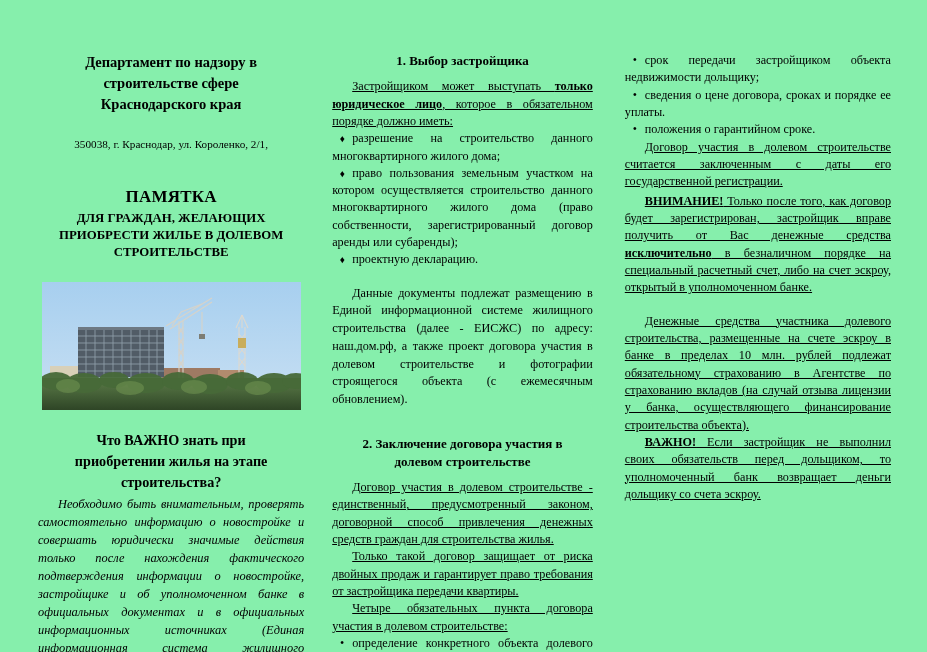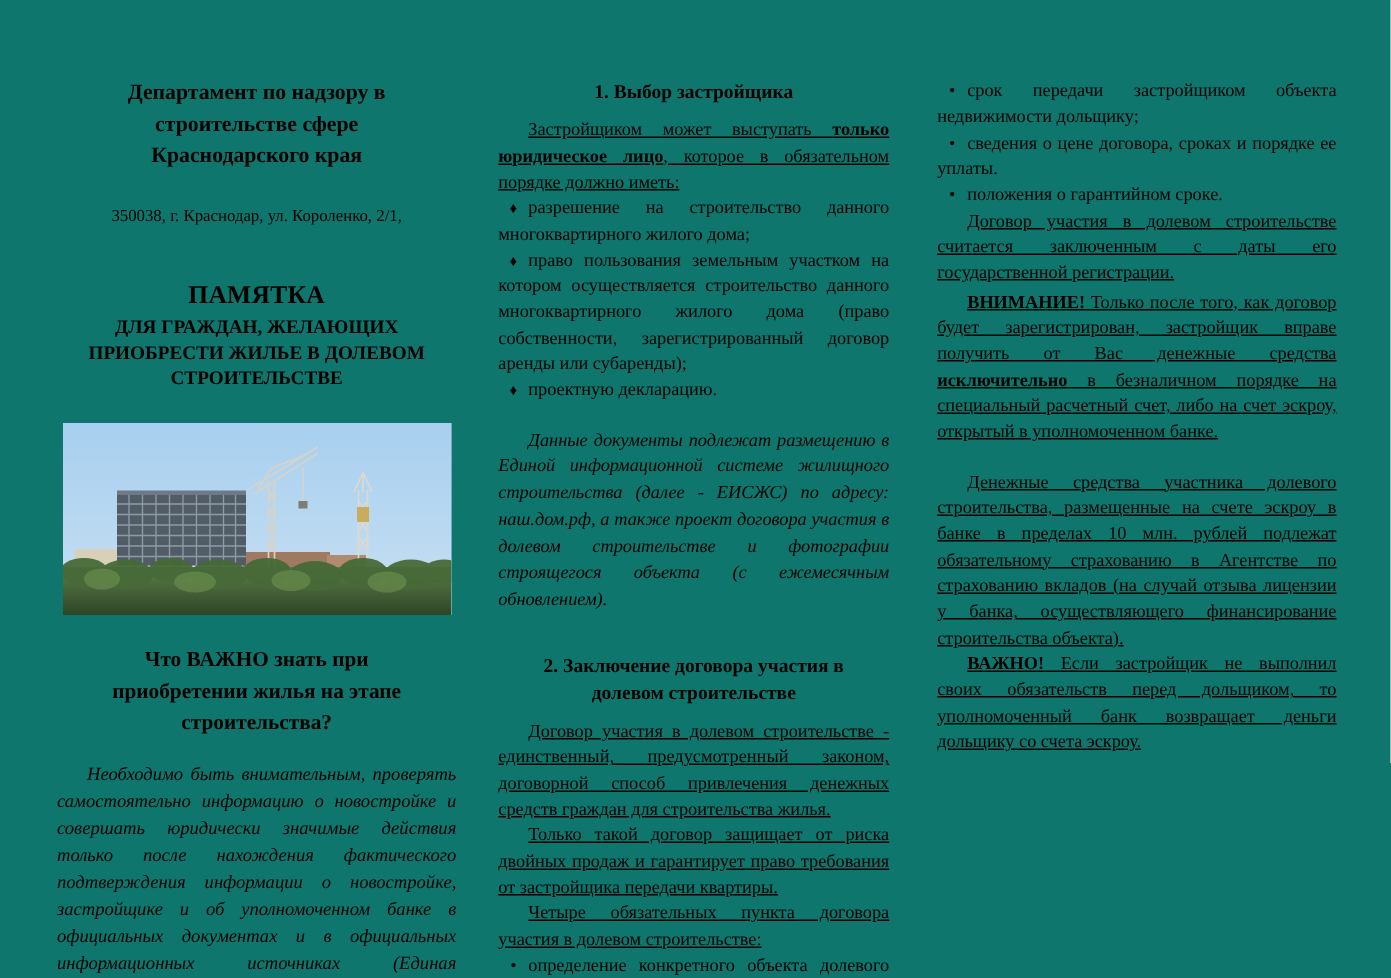--- a/index.html
+++ b/index.html
@@ -4,21 +4,21 @@
 <style>
   html, body {
     margin: 0;
     padding: 0;
     background: #ffffff;
   }
   .page {
     position: relative;
     width: 927px;
     height: 652px;
-    background: #0f766e;
+    background: #86efac;
     overflow: hidden;
     font-family: "Liberation Serif", "DejaVu Serif", serif;
     color: #000000;
   }
   .columns {
     position: absolute;
     left: 0;
     top: 0;
     width: 927px;
     height: 652px;
@@ -74,21 +74,21 @@
     position: relative;
     background: #bcd9ef;
   }
   .photo-svg { display: block; width: 259px; height: 128px; }
 
   .q-heading {
     text-align: center;
     font-weight: bold;
     font-size: 14.2px;
     line-height: 1.45;
-    margin: 20px 0 16px 0;
+    margin: 20px 0 4px 0;
   }
   .col-1 p.body-italic {
     font-style: italic;
     font-size: 12.4px;
     line-height: 1.45;
     text-align: justify;
     text-indent: 20px;
     margin: 4px 0 0 0;
   }
 
@@ -106,21 +106,20 @@
   p.body {
     font-size: 12.2px;
     line-height: 1.42;
     text-align: justify;
     text-indent: 20px;
     margin: 0 0 0 0;
     hyphens: none;
     text-decoration: underline;
   }
   p.body-it {
-    font-style: italic;
     font-size: 12.2px;
     line-height: 1.45;
     text-align: justify;
     text-indent: 20px;
     margin: 16px 0 0 0;
   }
   ul.bullets {
     list-style: none;
     margin: 0;
     padding: 0;

